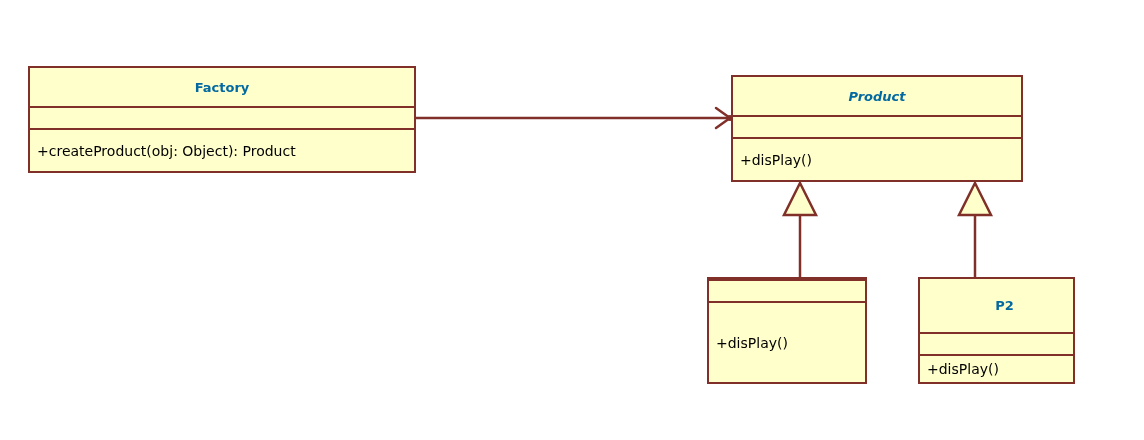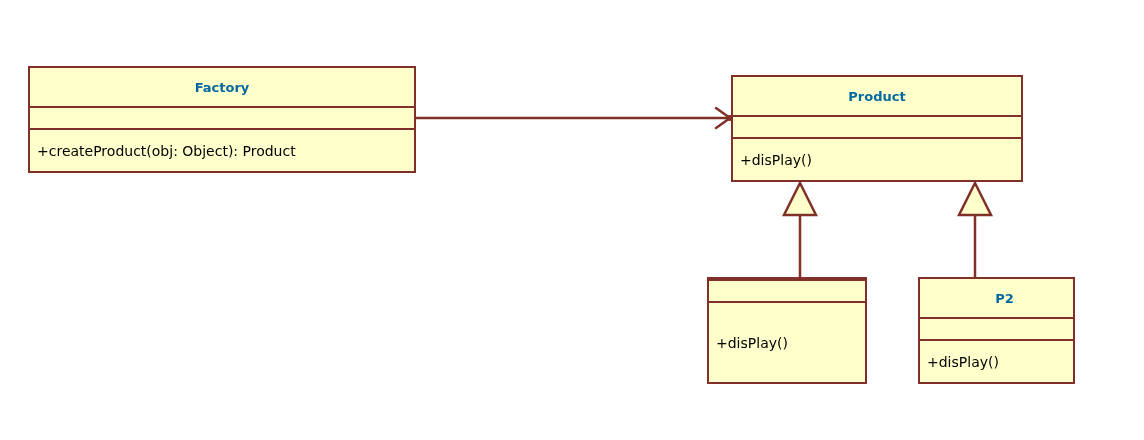--- a/index.html
+++ b/index.html
@@ -31,20 +31,21 @@
     box-sizing: border-box;
     text-align: center;
     font-weight: bold;
     font-size: 13px;
     color: #0369a1;
     display: flex;
     align-items: center;
     justify-content: center;
   }
   .uml-name.abstract {
+    font-style: italic;
   }
   .uml-attrs {
     box-sizing: border-box;
     border-top: 2px solid #803028;
     font-size: 14px;
     color: #000000;
     padding: 0 6px;
     display: flex;
     align-items: center;
   }
@@ -69,21 +70,21 @@
   #class-product .uml-name { height: 38px; }
   #class-product .uml-attrs { height: 22px; }
   #class-product .uml-ops   { flex: 1 1 auto; }
 
   #class-p1 { left: 707px; top: 277px; width: 160px; height: 107px; }
   #class-p1 .uml-name { height: 38px; }
   #class-p1 .uml-attrs { height: 22px; }
   #class-p1 .uml-ops   { flex: 1 1 auto; }
 
   #class-p2 { left: 918px; top: 277px; width: 157px; height: 107px; }
-  #class-p2 .uml-name { height: 38px; padding-left: 16px; }
+  #class-p2 .uml-name { height: 53px; padding-left: 16px; }
   #class-p2 .uml-attrs { height: 22px; }
   #class-p2 .uml-ops   { flex: 1 1 auto; }
 
   
   .connector-layer {
     position: absolute;
     left: 0;
     top: 0;
     width: 1144px;
     height: 440px;

